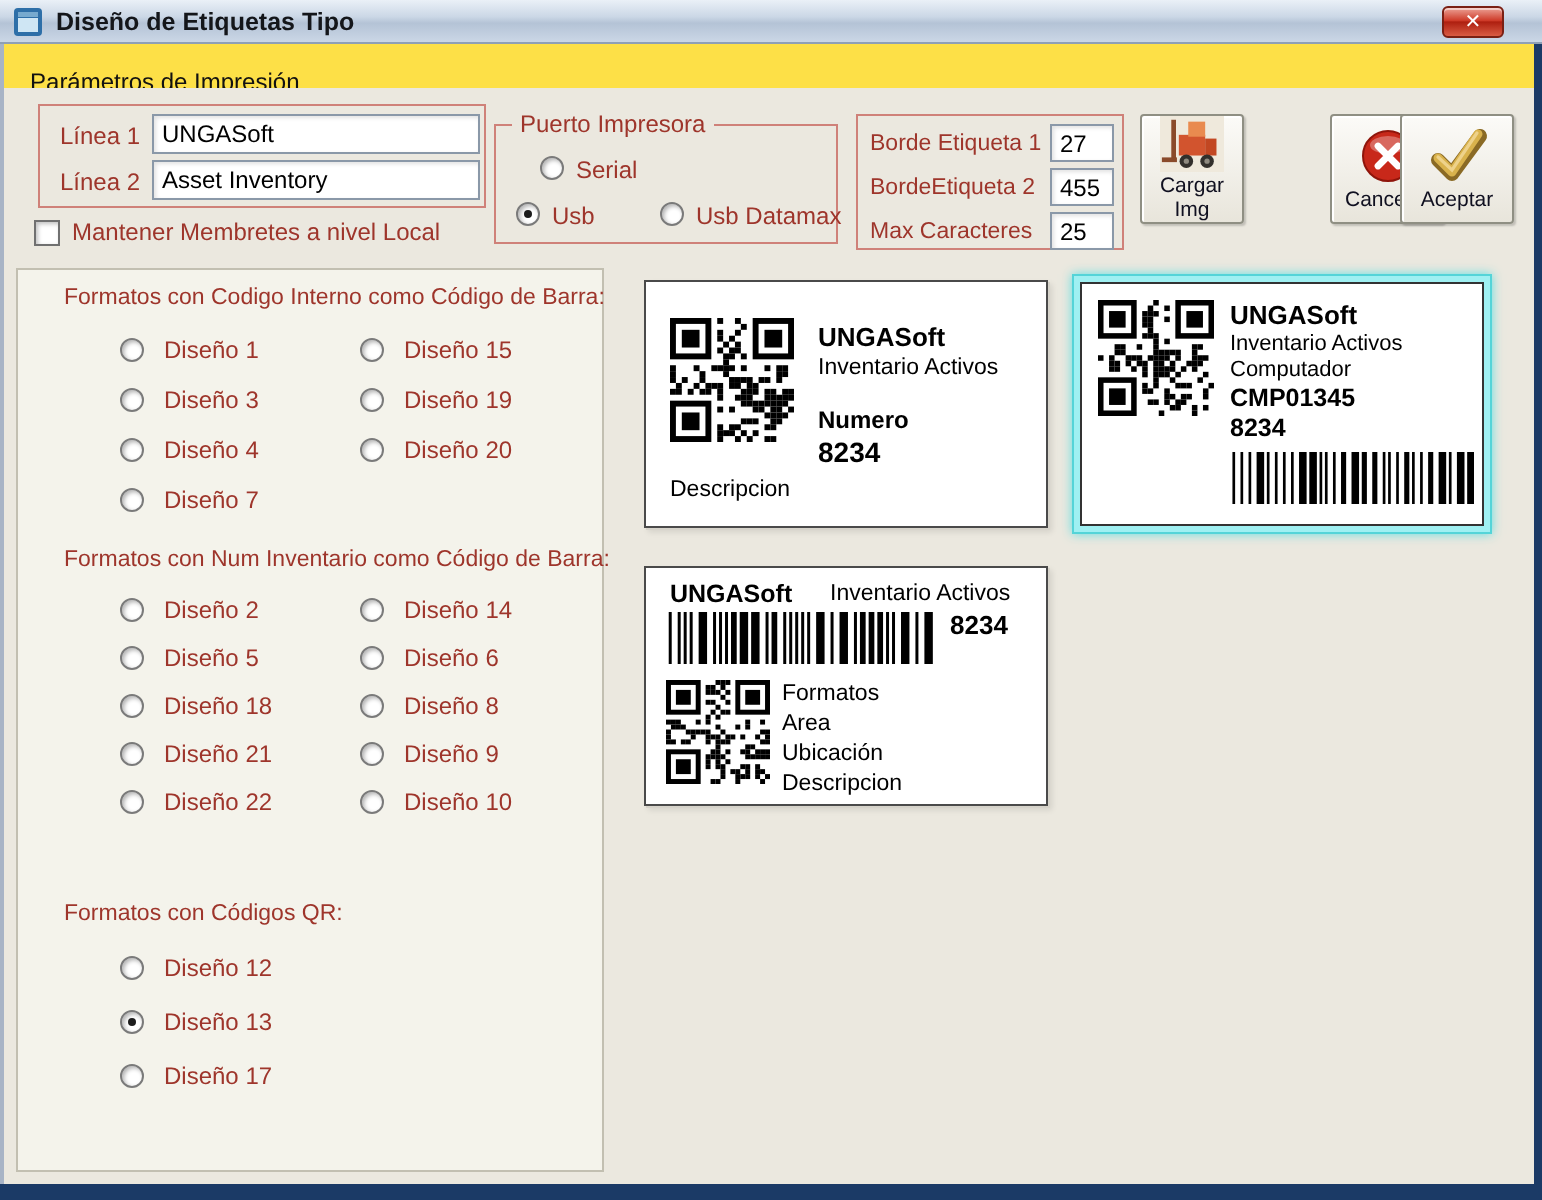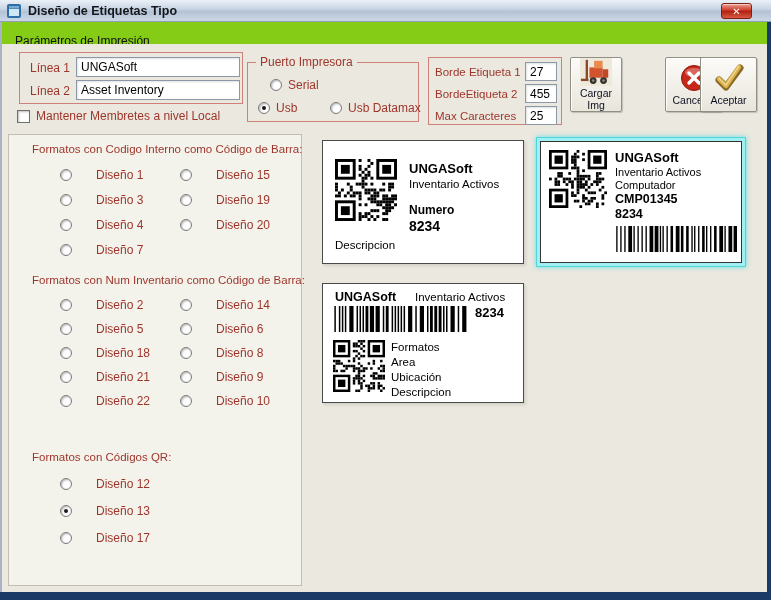--- a/index.html
+++ b/index.html
@@ -12,21 +12,21 @@
   .titlebar { position:absolute; left:0; top:0; width:100%; height:22px;
     background:linear-gradient(#EAF0F7,#CBD7E6 40%,#B4C3D6 55%,#CBD7E6);
     border-bottom:1px solid #8FA0B5; display:flex; align-items:center; padding:0 6px; }
   .app-icon { width:16px; height:16px; margin-right:6px; flex:none; }
   .title { font-size:12.5px; font-weight:bold; color:#14161A; }
   .close-btn { position:absolute; right:19px; top:3px; width:31px; height:16px;
     background:linear-gradient(#ECA296,#CE3A28 45%,#AE1F10 50%,#D95B43);
     border:1px solid #7A2014; border-radius:3px; display:flex; align-items:center; justify-content:center;
     color:#fff; font-size:10px; cursor:pointer; box-shadow:inset 0 1px 0 rgba(255,255,255,.5); }
 
-  .menubar { position:absolute; top:22px; left:2px; width:765px; height:39px; background:#84cc16;
+  .menubar { position:absolute; top:22px; left:2px; width:765px; height:39px; background:#fde047;
     border-bottom:1px solid #D8D4C8; display:flex; align-items:center; padding:0 8px; }
   .menu-item { color:#111; padding:2px 5px; cursor:default; }
   .menu-item u { text-underline-offset:2px; }
 
   .left-strip { position:absolute; left:0; top:22px; width:2px; bottom:8px; background:#A8B4C6; }
   .content-bg { position:absolute; left:2px; top:44px; width:765px; height:548px; background:#EBE8DF; }
   .bottom-bar { position:absolute; left:0; bottom:0; width:100%; height:8px; background:#1B3A66; }
 
   .redbox { position:absolute; border:1px solid #CF8179; }
   .rlabel { color:var(--red); font-size:12px; }
@@ -39,40 +39,40 @@
   .lineas-box .rlabel { position:absolute; }
 
   .chk { position:absolute; left:17px; top:109px; display:flex; align-items:center; gap:6px; cursor:pointer; }
   .checkbox { width:13px; height:13px; background:#fff; border:1px solid #707070;
     box-shadow:inset 1px 1px 2px rgba(0,0,0,.25); flex:none; }
 
   .radio { width:12px; height:12px; border-radius:50%; background:#fff; border:1px solid #7A7A7A;
     box-shadow:inset 1px 1px 2px rgba(0,0,0,.3); position:relative; flex:none; }
   .radio.checked::after { content:''; position:absolute; left:3px; top:3px; width:4px; height:4px;
     border-radius:50%; background:#1c1c1c; }
-  .radio-item { position:absolute; display:flex; align-items:center; gap:6px; cursor:pointer; }
+  .radio-item { position:absolute; display:flex; gap:6px; cursor:pointer; }
   .radio-label { color:var(--red); font-size:12px; white-space:nowrap; }
 
   .puerto-box { left:247px; top:62px; width:172px; height:60px; }
   .bordes-box { left:428px; top:57px; width:134px; height:68px; }
   .bordes-box .rlabel { position:absolute; font-size:11.5px; }
 
   .imgbtn { position:absolute; top:57px; height:55px; background:linear-gradient(#FCFBF8,#E8E5DB);
     border:1px solid #8F8F83; border-radius:2px; box-shadow:inset 1px 1px 0 #fff, 1px 1px 1px rgba(0,0,0,.18);
     display:flex; flex-direction:column; align-items:center; justify-content:center; gap:1px;
     cursor:pointer; font-family:inherit; }
   .bicon { width:32px; height:30px; display:block; }
   .bicon svg { width:100%; height:100%; display:block; }
   .blabel { font-size:10.5px; color:#101020; }
 
   .formats { position:absolute; left:8px; top:134px; width:294px; height:452px;
     background:#F4F3EB; border:1px solid #C2BFB1; padding:8px 23px; }
   .fmt-title { color:var(--red); font-size:11.5px; margin-bottom:7px; white-space:nowrap; }
   .fmt-grid { display:grid; grid-template-columns:120px 1fr; padding-left:28px; }
-  .fmt-cell { display:flex; align-items:center; gap:24px; height:25px; cursor:pointer; }
+  .fmt-cell { display:flex; align-items:center; gap:10px; height:25px; cursor:pointer; }
   .fmt-group.g1 { margin-top:12px; }
   .fmt-group.g1 .fmt-cell { height:24px; }
   .fmt-group.g2 { margin-top:14px; }
   .fmt-group.g2 .fmt-cell { height:27px; }
 
   .preview { position:absolute; background:#fff; border:1px solid #4A4A4A;
     box-shadow:1px 1px 0 #D6D3CA, 2px 2px 3px rgba(0,0,0,.10); cursor:pointer; }
   .preview .t { position:absolute; color:#000; white-space:nowrap; }
   .b { font-weight:bold; }
   .qr, .barcode { position:absolute; display:block; }

